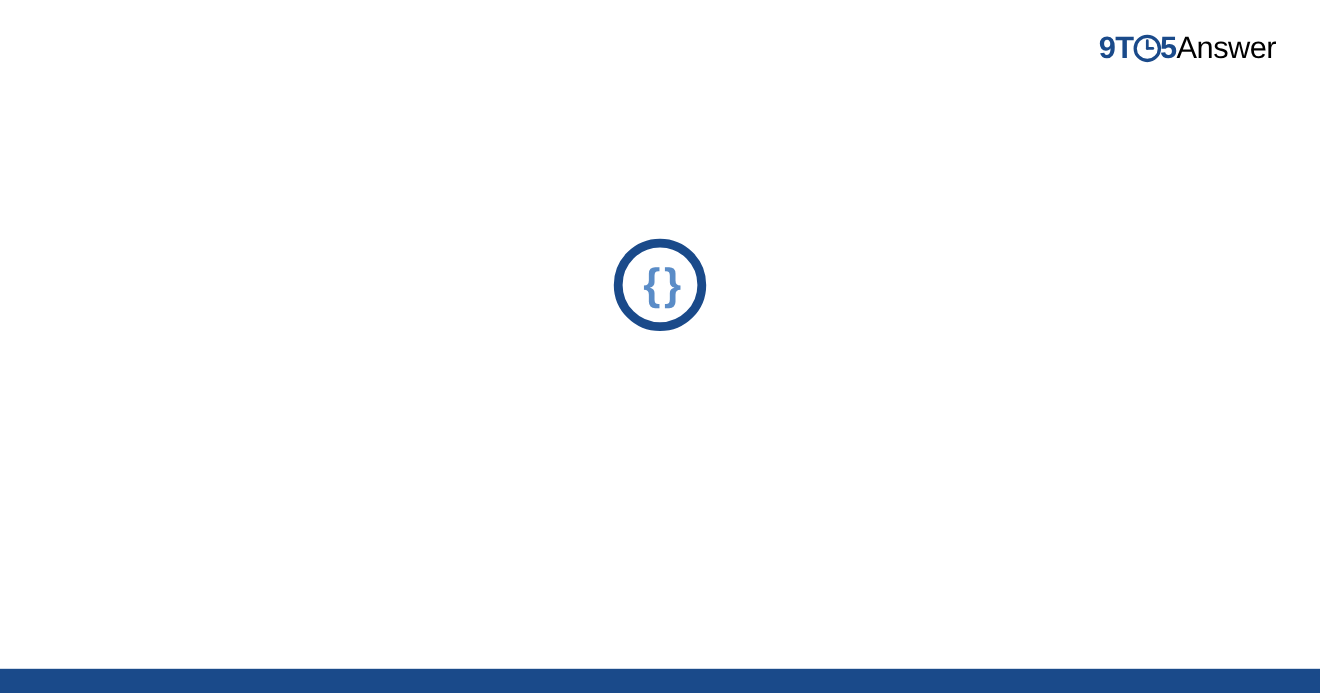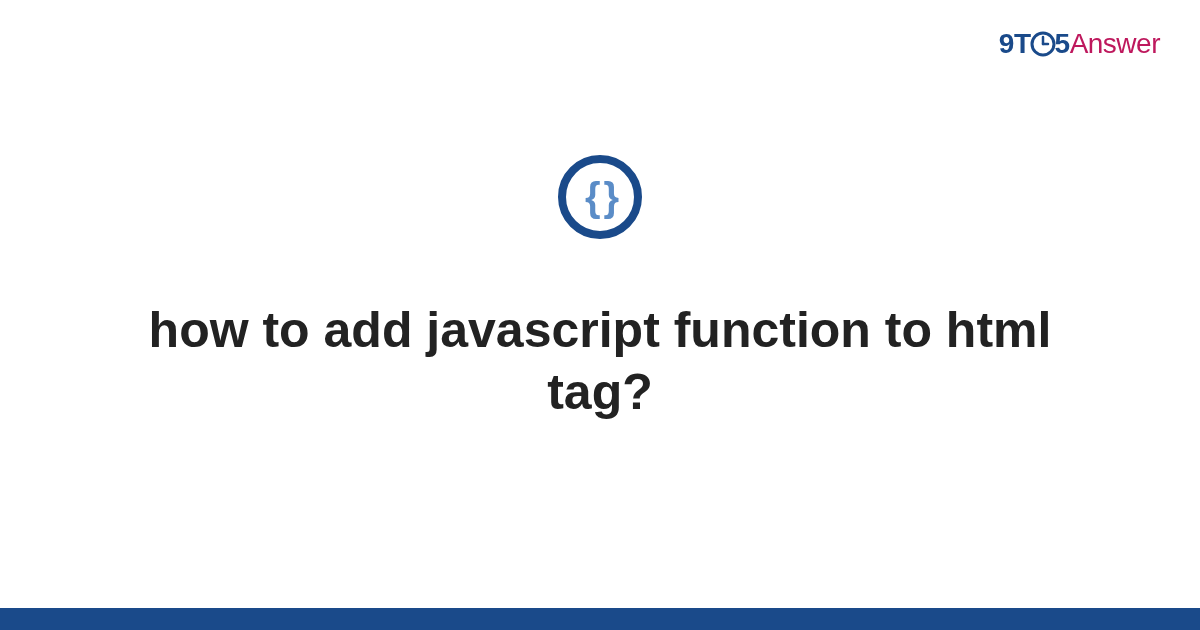--- a/index.html
+++ b/index.html
@@ -35,21 +35,21 @@
       justify-content: center;
       vertical-align: middle;
       margin: 0 -1px;
       position: relative;
       top: -2px;
     }
     .logo .five {
       color: #1a4a8a;
     }
     .logo .answer {
-      color: #be185d;
+      color: #000000;
       font-weight: 500;
       margin-top: 32px;
     }
     .center-content {
       position: absolute;
       top: 0;
       left: 0;
       width: 100%;
       height: 608px;
       display: flex;
@@ -104,16 +104,15 @@
         <line x1="13" y1="13" x2="13" y2="6" stroke="#1a4a8a" stroke-width="2.5" stroke-linecap="round"></line>
         <line x1="13" y1="13" x2="18" y2="13" stroke="#1a4a8a" stroke-width="2.5" stroke-linecap="round"></line>
       </svg>
     </span><span class="five">5</span><span class="answer">Answer</span>
 </div>
 
 <div class="center-content">
   <div class="icon-circle">
     <span class="braces">{ }</span>
   </div>
-  <h1 class="title">how to add javascript function to html tag?</h1>
 </div>
 
 <div class="bottom-bar"></div>
 
 </body></html>

